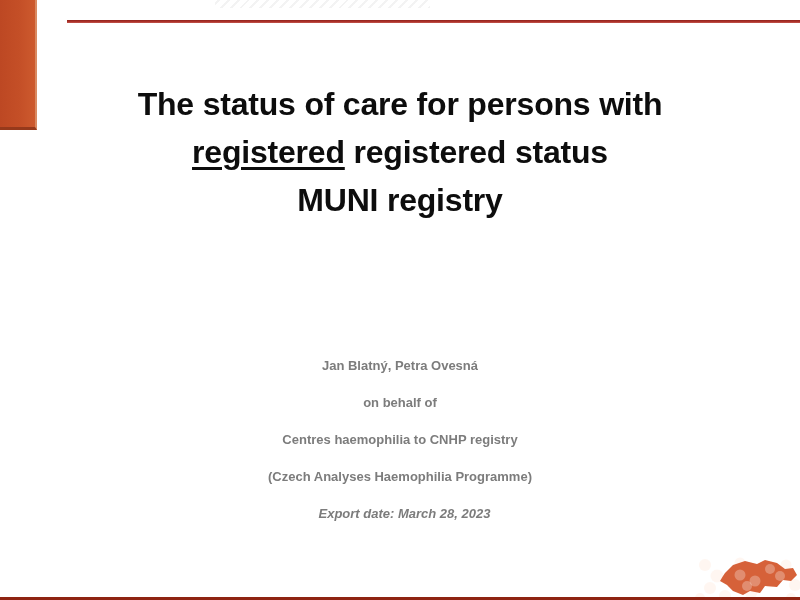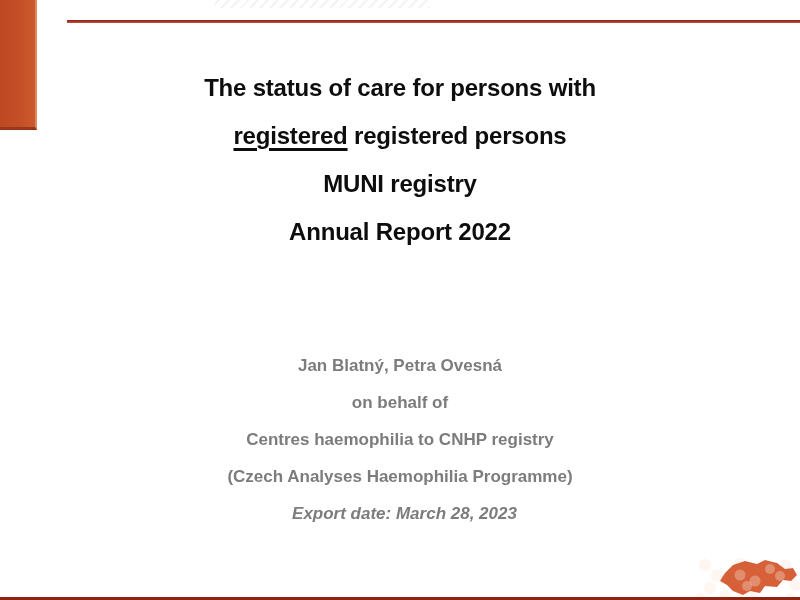--- a/index.html
+++ b/index.html
@@ -39,38 +39,38 @@
   }
 
   
   .top-rule{
     position:absolute;top:20px;left:67px;right:0;height:3px;
     background:linear-gradient(180deg,#8f241d 0%,var(--top-line) 45%,#c2554e 100%);
   }
 
   
   .page-title{
-    position:absolute;top:64px;left:0;right:0;
+    position:absolute;top:80px;left:0;right:0;
     text-align:center;
     color:var(--title-text);
-    font-size:24px;font-weight:bold;line-height:48px;
+    font-size:32px;font-weight:bold;line-height:48px;
     letter-spacing:-0.2px;
   }
   .page-title .u{
     text-decoration:underline;
     text-decoration-thickness:2.5px;
     text-underline-offset:4px;
   }
 
   
   .subtitle{
     position:absolute;top:347px;left:0;right:0;
     text-align:center;
     color:var(--subtitle-text);
-    font-size:17px;font-weight:bold;line-height:37px;
+    font-size:13px;font-weight:bold;line-height:37px;
   }
   .subtitle .export-date{font-style:italic;margin-left:9px;}
 
   
   .footer{
     position:absolute;left:0;right:0;bottom:0;height:45px;
     background:linear-gradient(180deg,
       var(--footer-grad-top) 0%,
       #b04category 0%,
       var(--footer-grad-mid) 55%,
@@ -122,23 +122,22 @@
 <body>
 
 <div class="accent-bar"></div>
 
 <div class="top-pattern"></div>
 
 <div class="top-rule"></div>
 
 <div class="page-title">
   <div>The status of care for persons with</div>
-  <div><span class="u">registered</span><span> registered persons</span></div>
+  <div><span class="u">registered</span><span> registered status</span></div>
   <div>MUNI registry</div>
-  <div>Annual Report 2022</div>
 </div>
 
 <div class="subtitle">
   <div>Jan Blatný, Petra Ovesná</div>
   <div>on behalf of</div>
   <div>Centres haemophilia to CNHP registry</div>
   <div>(Czech Analyses Haemophilia Programme)</div>
   <div class="export-date">Export date: March 28, 2023</div>
 </div>
 

